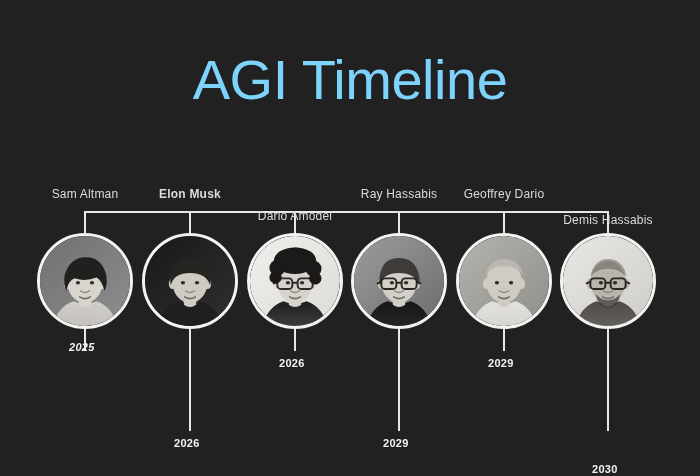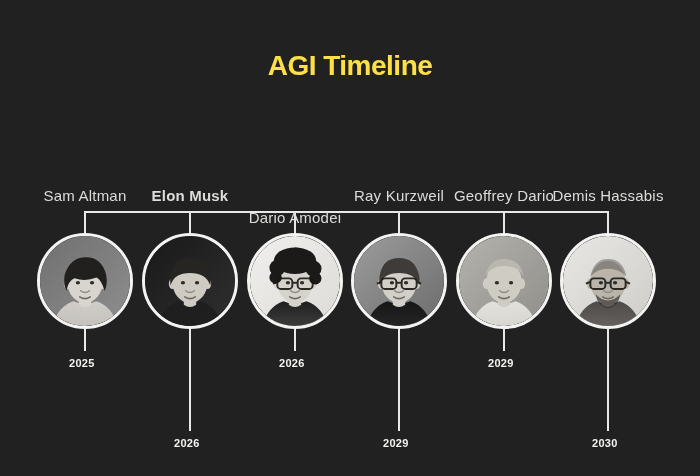--- a/index.html
+++ b/index.html
@@ -8,42 +8,42 @@
     background:#212121;
     font-family:"Liberation Sans", sans-serif;
     overflow:hidden;
   }
   #stage { position:relative; width:700px; height:476px; background:#212121; }
 
   
   .title {
     position:absolute; left:0; top:52px; width:700px;
     text-align:center;
-    font-size:28px; font-weight:700; letter-spacing:-0.5px;
-    color:#fde047;
+    font-size:56px; font-weight:400; letter-spacing:-0.5px;
+    color:#7dd3fc;
     line-height:1;
   }
 
   
   .bracket-h {
     position:absolute;
     height:2px; background:#e8e8e6;
     top:211px;
   }
   .bracket-v {
     position:absolute;
     width:2px; background:#e8e8e6;
     top:211px; height:22px;
   }
 
   
   .name {
     position:absolute;
     top:187px;
-    font-size:15px; font-weight:400; letter-spacing:0.2px;
+    font-size:12px; font-weight:400; letter-spacing:0.2px;
     color:#dcdcda;
     white-space:nowrap;
     transform:translateX(-50%);
     text-align:right;
   }
 
   
   .portrait {
     position:absolute;
     width:96px; height:96px;
@@ -81,23 +81,23 @@
       <div class="bracket-v" style="left: 189px;"></div>
       <div class="bracket-v" style="left: 294px;"></div>
       <div class="bracket-v" style="left: 398px;"></div>
       <div class="bracket-v" style="left: 503px;"></div>
       <div class="bracket-v" style="left: 607px;"></div>
     </div>
   <div id="names">
       <div class="name" style="left: 85px;">Sam Altman</div>
       <div class="name" style="left: 190px; font-weight: bold;">Elon Musk</div>
       <div class="name" style="left: 295px; margin-top: 22px;">Dario Amodei</div>
-      <div class="name" style="left: 399px;">Ray Kurzweil</div>
+      <div class="name" style="left: 399px;">Ray Hassabis</div>
       <div class="name" style="left: 504px;">Geoffrey Dario</div>
-      <div class="name" style="left: 608px;">Demis Hassabis</div>
+      <div class="name" style="left: 608px; margin-top: 26px;">Demis Hassabis</div>
     </div>
   <div id="portraits">
       <div class="portrait" style="left: 85px; top: 233px;">
         <div class="ph">
           <svg viewBox="0 0 102 102" preserveAspectRatio="xMidYMid slice" aria-hidden="true">
     <defs>
       <linearGradient id="bg-sam-altman-portrait" x1="0" y1="0" x2="1" y2="1">
         <stop offset="0%" stop-color="#6e6e6e"></stop>
                 <stop offset="100%" stop-color="#8c8c8c"></stop>
       </linearGradient>
@@ -294,26 +294,26 @@
               <path d="M31 52 l-5 2"></path>
               <path d="M71 52 l5 2"></path>
       </g>
     <rect width="102" height="102" fill="#ffffff" opacity="0.02"></rect>
   </svg>
         </div>
       </div>
     </div>
   <div id="ticks">
       <div class="tick" style="left: 84px; top: 329px; height: 22px;"></div>
-      <div class="year" style="left: 69px; top: 357px;">2025</div>
+      <div class="year" style="left: 69px; top: 341px; font-style: italic;">2025</div>
       <div class="tick" style="left: 189px; top: 329px; height: 102px;"></div>
       <div class="year" style="left: 174px; top: 437px;">2026</div>
       <div class="tick" style="left: 294px; top: 329px; height: 22px;"></div>
       <div class="year" style="left: 279px; top: 357px;">2026</div>
       <div class="tick" style="left: 398px; top: 329px; height: 102px;"></div>
       <div class="year" style="left: 383px; top: 437px;">2029</div>
       <div class="tick" style="left: 503px; top: 329px; height: 22px;"></div>
       <div class="year" style="left: 488px; top: 357px;">2029</div>
       <div class="tick" style="left: 607px; top: 329px; height: 102px;"></div>
-      <div class="year" style="left: 592px; top: 437px;">2030</div>
+      <div class="year" style="left: 592px; top: 463px;">2030</div>
     </div>
 
 </div>
 
 </body></html>

